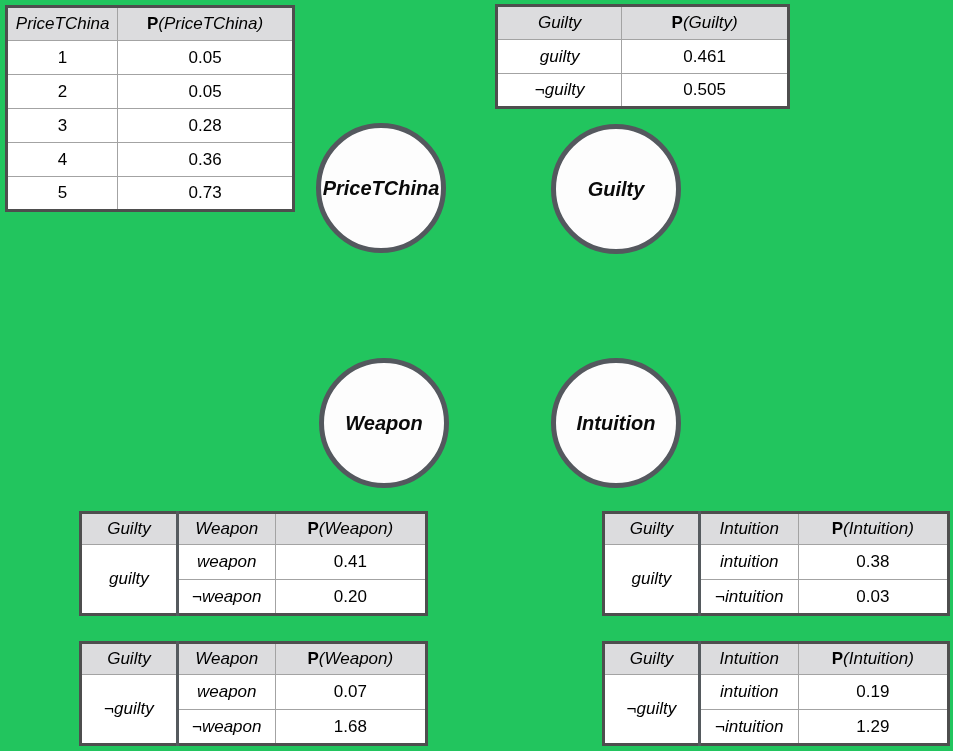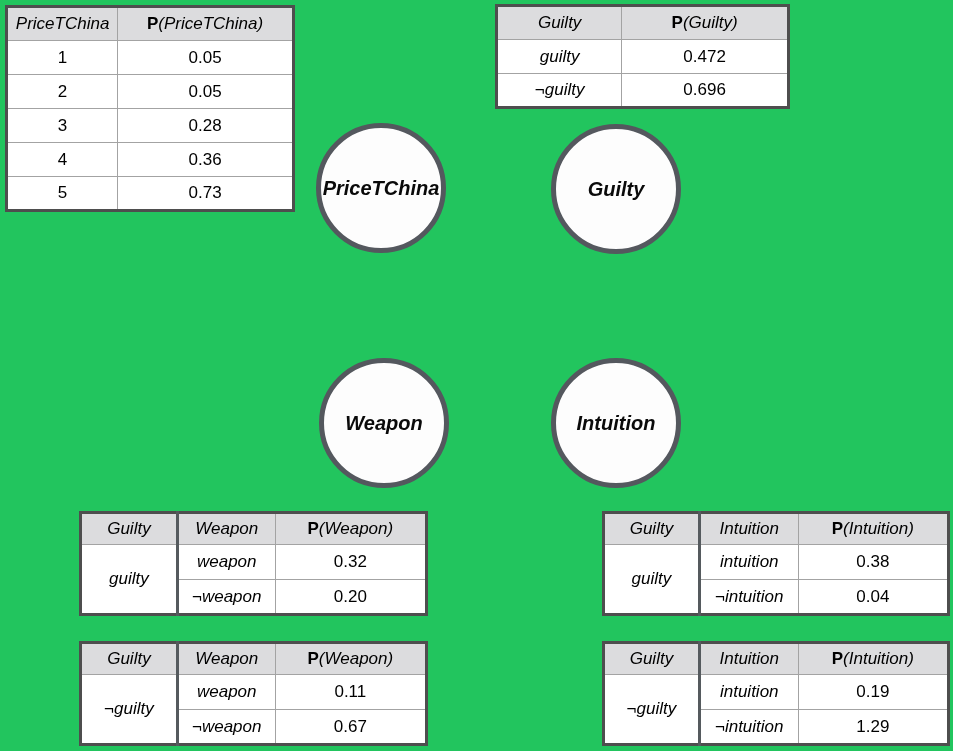--- a/index.html
+++ b/index.html
@@ -102,25 +102,25 @@
       </colgroup>
     <thead>
       <tr>
         <th><span class="parg">Guilty</span></th>
         <th><span class="p">P</span><span class="parg">(Guilty)</span></th>
       </tr>
     </thead>
     <tbody>
       <tr>
         <td class="word">guilty</td>
-        <td>0.472</td>
+        <td>0.461</td>
       </tr>
       <tr>
         <td class="word">¬guilty</td>
-        <td>0.696</td>
+        <td>0.505</td>
       </tr>
     </tbody>
   </table>
 
   <div class="node" id="n-price">
     <span class="lbl">PriceTChina</span>
   </div>
   <div class="node" id="n-guilty">
     <span class="lbl">Guilty</span>
   </div>
@@ -141,21 +141,21 @@
       <tr>
         <th class="bR"><span class="parg">Guilty</span></th>
         <th><span class="parg">Weapon</span></th>
         <th><span class="p">P</span><span class="parg">(Weapon)</span></th>
       </tr>
     </thead>
     <tbody>
       <tr>
         <td class="word bR" rowspan="2">guilty</td>
         <td class="word">weapon</td>
-        <td>0.32</td>
+        <td>0.41</td>
       </tr>
       <tr>
         <td class="word">¬weapon</td>
         <td>0.20</td>
       </tr>
     </tbody>
   </table>
 
   <table class="cpt" id="t-wng">
     <colgroup>
@@ -167,25 +167,25 @@
       <tr>
         <th class="bR"><span class="parg">Guilty</span></th>
         <th><span class="parg">Weapon</span></th>
         <th><span class="p">P</span><span class="parg">(Weapon)</span></th>
       </tr>
     </thead>
     <tbody>
       <tr>
         <td class="word bR" rowspan="2">¬guilty</td>
         <td class="word">weapon</td>
-        <td>0.11</td>
+        <td>0.07</td>
       </tr>
       <tr>
         <td class="word">¬weapon</td>
-        <td>0.67</td>
+        <td>1.68</td>
       </tr>
     </tbody>
   </table>
 
   <table class="cpt" id="t-ig">
     <colgroup>
         <col style="width:95px">
         <col style="width:98px">
         <col style="width:149px">
       </colgroup>
@@ -197,21 +197,21 @@
       </tr>
     </thead>
     <tbody>
       <tr>
         <td class="word bR" rowspan="2">guilty</td>
         <td class="word">intuition</td>
         <td>0.38</td>
       </tr>
       <tr>
         <td class="word">¬intuition</td>
-        <td>0.04</td>
+        <td>0.03</td>
       </tr>
     </tbody>
   </table>
 
   <table class="cpt" id="t-ing">
     <colgroup>
         <col style="width:95px">
         <col style="width:98px">
         <col style="width:149px">
       </colgroup>

